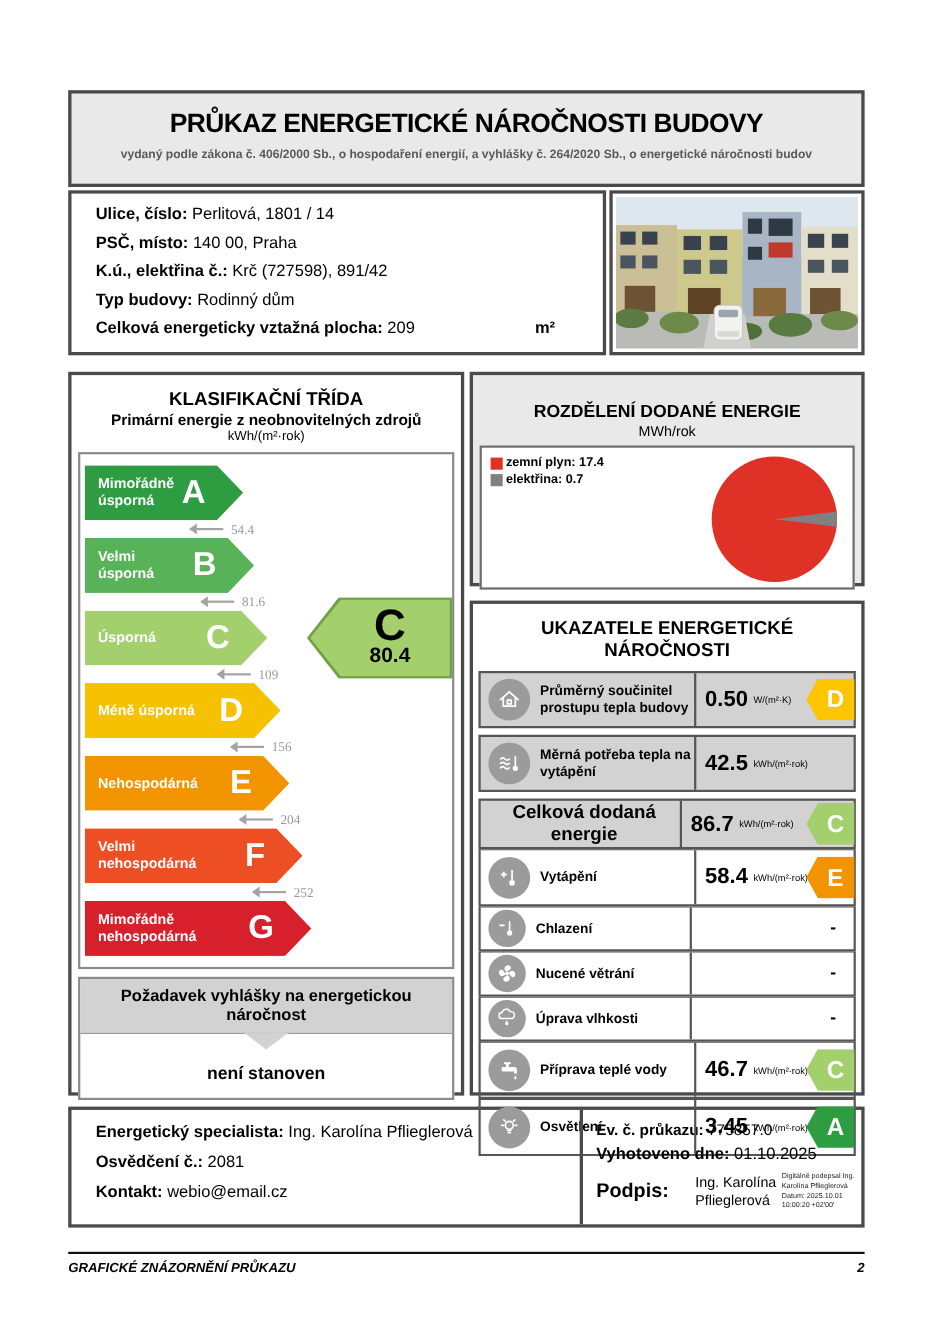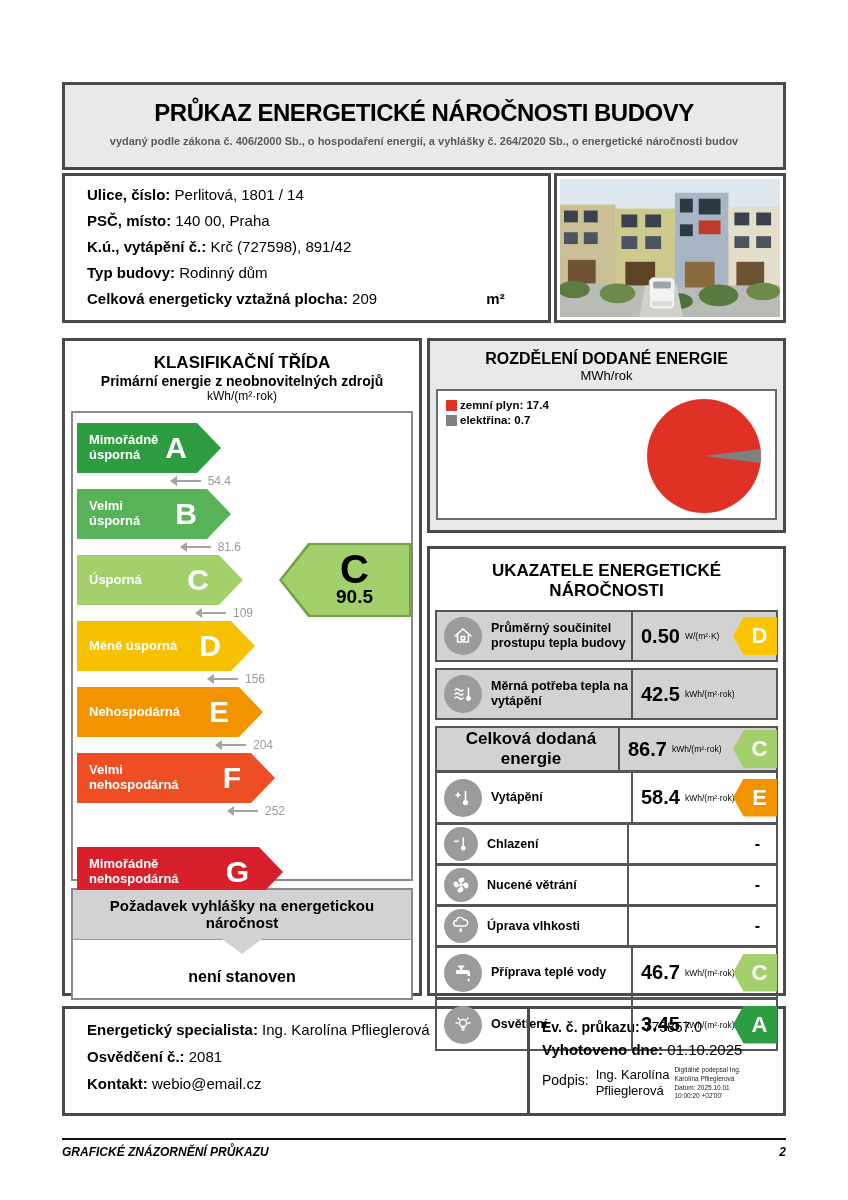--- a/index.html
+++ b/index.html
@@ -31,35 +31,35 @@
   .klas-head .t2 { font-size:14px; font-weight:bold; }
   .klas-head .t3 { font-size:12px; }
 
   .bars-box { border:2px solid #8a8a8a; margin-top:4px; height:470px; padding:10px 0 0 4px; position:relative; background:#fff; }
   .ebar { height:50px; color:#fff; display:flex; align-items:center; clip-path:polygon(0 0, calc(100% - 24px) 0, 100% 50%, calc(100% - 24px) 100%, 0 100%); }
   .ebar .blabel { font-size:13px; font-weight:bold; line-height:1.15; padding-left:12px; width:112px; }
   .ebar .bletter { font-size:30px; font-weight:bold; margin-left:auto; padding-right:34px; }
   .th-row { height:16px; display:flex; align-items:center; justify-content:flex-end; }
   .th-arrow { width:30px; height:2px; background:#a3a3a3; position:relative; margin-right:7px; }
   .th-arrow::before { content:""; position:absolute; left:-1px; top:-4px; border-top:5px solid transparent; border-bottom:5px solid transparent; border-right:7px solid #a3a3a3; }
-  .th-num { font-size:12px; color:#9a9a9a; }
+  .th-num { font-size:12px; color:#9a9a9a;font-family:Liberation Serif, serif; }
 
   .indicator { position:absolute; top:130px; right:0; width:132px; height:74px; clip-path:polygon(100% 0, 22% 0, 0 50%, 22% 100%, 100% 100%); background:#71a046; display:flex; }
   .indicator-in { margin:2px 2px 2px 3px; flex:1; clip-path:polygon(100% 0, 22% 0, 0 50%, 22% 100%, 100% 100%); background:#a3d06d; display:flex; flex-direction:column; align-items:center; justify-content:center; padding-left:18px; }
   .indicator-in .iletter { font-size:40px; font-weight:bold; line-height:0.85; }
   .indicator-in .ivalue { font-size:19px; font-weight:bold; }
 
   .req-box { margin-top:7px; border:2px solid #8a8a8a; background:#fff; height:112px; }
   .req-head { background:#d2d2d2; border-bottom:1px solid #9a9a9a; text-align:center; font-size:15px; font-weight:bold; padding:7px 20px 8px; position:relative; }
   .req-head::after { content:""; position:absolute; top:100%; left:50%; transform:translateX(-50%); border-left:20px solid transparent; border-right:20px solid transparent; border-top:15px solid #d2d2d2; z-index:2; }
   .req-val { text-align:center; font-size:16px; font-weight:bold; padding-top:28px; }
 
   
   .deliv-box { border:3px solid #4a4a4a; background:#e9e9e9; height:195px; padding:0; }
-  .deliv-head { text-align:center; padding:9px 0 6px; }
+  .deliv-head { text-align:center; padding:25px 0 6px; }
   .deliv-head .t1 { font-size:16px; font-weight:bold; }
   .deliv-head .t2 { font-size:13px; }
   .deliv-body { background:#fff; border:2px solid #6b6b6b; margin:0 6px 6px; height:131px; position:relative; padding:8px; }
   .legend-item { display:flex; align-items:flex-end; margin-bottom:3px; }
   .legend-swatch { width:11px; height:11px; margin-right:3px; }
   .legend-label { font-size:11.5px; font-weight:bold; }
   .pie-wrap { position:absolute; right:10px; top:4px; }
 
   
   .ind-box { margin-top:13px; border:3px solid #4a4a4a; background:#fff; height:450px; padding:5px; }
@@ -85,34 +85,34 @@
   .badge.bE { background:#f29400; }
   .badge.bA { background:#2e9c41; }
 
   
   .cA { background:#2e9c41; width:144px; }
   .cB { background:#58b257; width:154px; }
   .cC { background:#a3d06d; width:166px; }
   .cD { background:#f6c100; width:178px; }
   .cE { background:#f29400; width:186px; }
   .cF { background:#ee4e23; width:198px; }
-  .cG { background:#d7202c; width:206px;margin-top:28px; }
+  .cG { background:#d7202c; width:206px; }
 
   
   .cert-box { display:flex; margin-top:10px; border:3px solid #4a4a4a; height:110px; }
   .cert-left { flex:1; padding:12px 0 0 22px; }
   .cert-line { font-size:15px; margin-bottom:10px; }
   .cert-line .lbl { font-weight:bold; }
   .cert-right { width:256px; border-left:3px solid #4a4a4a; padding:10px 0 0 12px; }
   .cert-rline { font-size:14px; margin-bottom:6px; white-space:nowrap; }
   .cert-rline .lbl { font-weight:bold; }
   .cert-rline.date { font-size:15px; }
   .sig-row { display:flex; align-items:flex-start; }
-  .sig-row .lbl { font-weight:normal; font-size:14px; padding-top:8px; }
-  .sig-name { font-size:13px; line-height:1.25; margin-left:7px; padding-top:3px; }
+  .sig-row .lbl { font-weight:bold; font-size:18px; padding-top:8px; }
+  .sig-name { font-size:13px; line-height:1.25; margin-left:24px; padding-top:3px; }
   .sig-digital { font-size:6.5px; line-height:1.35; margin-left:5px; color:#222; padding-top:2px; }
 
   
   .page-footer { position:absolute; left:62px; top:1138px; width:724px; border-top:2px solid #111; padding-top:5px; display:flex; justify-content:space-between; }
   .page-footer .ftext { font-size:12px; font-weight:bold; font-style:italic; }
   .page-footer .fnum { font-size:12px; font-weight:bold; font-style:italic; }
 </style>
 </head>
 <body>
 
@@ -128,21 +128,21 @@
       <div class="addr-box">
         <div class="addr-line">
           <span class="lbl">Ulice, číslo:</span>
           <span>Perlitová, 1801 / 14</span>
         </div>
         <div class="addr-line">
           <span class="lbl">PSČ, místo:</span>
           <span>140 00, Praha</span>
         </div>
         <div class="addr-line">
-          <span class="lbl">K.ú., vytápění č.:</span>
+          <span class="lbl">K.ú., elektřina č.:</span>
           <span>Krč (727598), 891/42</span>
         </div>
         <div class="addr-line">
           <span class="lbl">Typ budovy:</span>
           <span>Rodinný dům</span>
         </div>
         <div class="addr-line">
           <span class="lbl">Celková energeticky vztažná plocha:</span>
           <span>209</span>
           <span class="unit">m²</span>
@@ -253,21 +253,21 @@
             <span class="th-num">252</span>
           </div>
           <div class="ebar cG">
             <span class="blabel">Mimořádně nehospodárná</span>
             <span class="bletter">G</span>
           </div>
 
           <div class="indicator">
             <div class="indicator-in">
               <span class="iletter">C</span>
-              <span class="ivalue">90.5</span>
+              <span class="ivalue">80.4</span>
             </div>
           </div>
         </div>
 
         <div class="req-box">
           <div class="req-head">Požadavek vyhlášky na energetickou náročnost</div>
           <div class="req-val">není stanoven</div>
         </div>
       </div>
 

